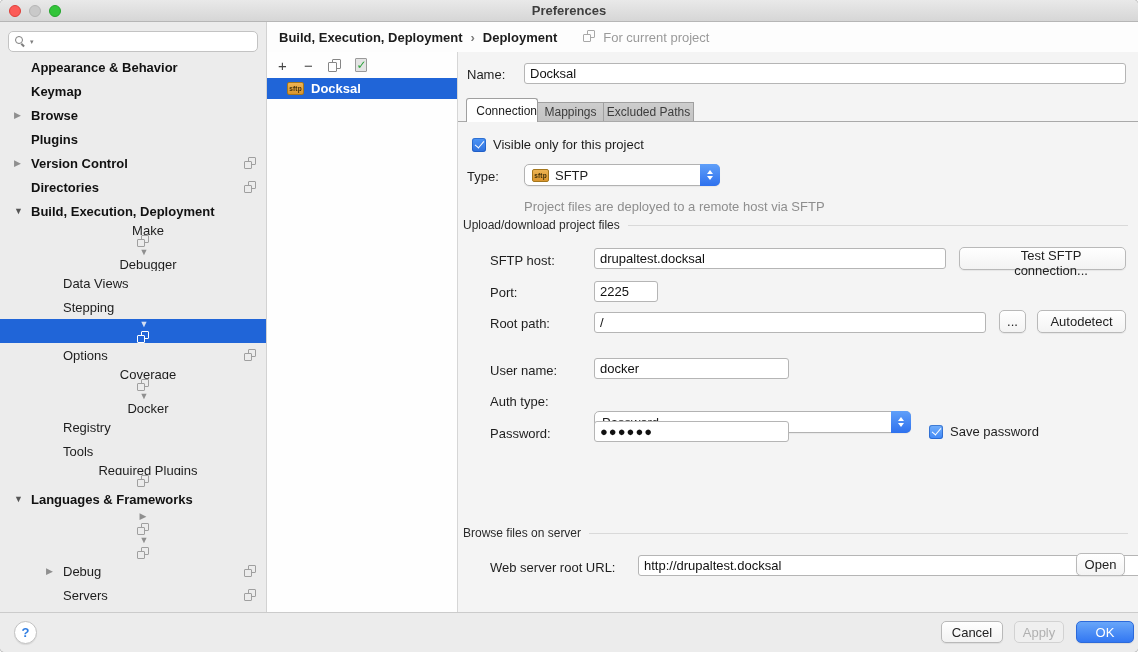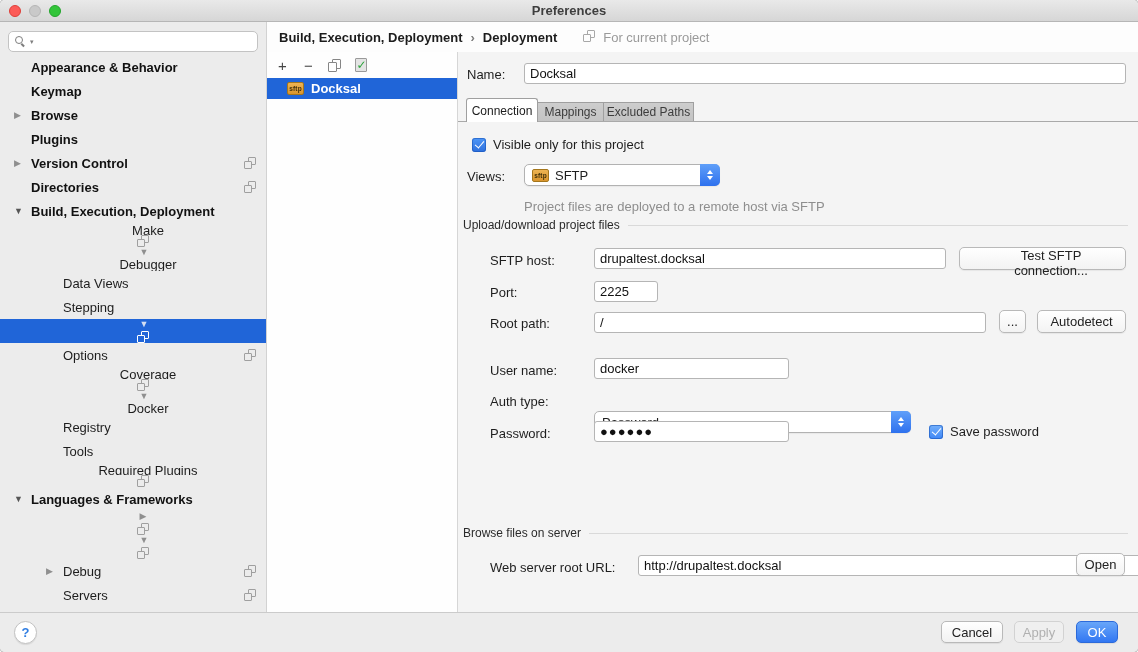--- a/index.html
+++ b/index.html
@@ -89,21 +89,21 @@
   .mbtn { height:23px; background:linear-gradient(#ffffff,#f3f3f3); border:1px solid #b9b9b9;
     border-radius:5px; font:13px "Liberation Sans","DejaVu Sans",sans-serif; color:#222;
     box-shadow:0 1px 1px rgba(0,0,0,.06); padding:0 10px; }
 
   
   .tabbar { position:absolute; left:0; top:46px; right:0; height:24px; }
   .tabbar::after { content:""; position:absolute; left:0; right:0; bottom:0; height:1px; background:#a9a9a9; }
   .tab { position:absolute; top:4px; height:20px; display:flex; align-items:center; justify-content:center;
     font-size:12px; color:#3c3c3c; background:linear-gradient(#cdcdcd,#c3c3c3);
     border:1px solid #9f9f9f; border-left:none; }
-  .tab.first { border-left:1px solid #9f9f9f; }
+  .tab.first { border-left:1px solid #9f9f9f;justify-content:flex-end; }
   .tab.active { top:0; height:24px; background:#fff; border:1px solid #9f9f9f; border-bottom:none;
     border-radius:3px 3px 0 0; z-index:2; color:#1c1c1c; }
 
   
   .cb { width:14px; height:14px; border-radius:3px; position:relative; flex:none;
     background:linear-gradient(#4f97f7,#2d6fdd); box-shadow:inset 0 0 0 1px rgba(20,80,180,.55); }
   .cb.lt { background:linear-gradient(#74b0fb,#3f87f6); }
   .cb::after { content:""; position:absolute; left:4.5px; top:1.5px; width:4px; height:8px;
     border-right:1.8px solid #fff; border-bottom:1.8px solid #fff; transform:rotate(40deg); }
   .cbrow { display:flex; align-items:center; gap:7px; }
@@ -345,21 +345,21 @@
         <div class="tab" style="left:146px; width:90px;">
             <span>Excluded Paths</span>
           </div>
       </div>
 
       <div class="cbrow abs" style="left:14px; top:85px;">
         <span class="cb"></span>
         <span>Visible only for this project</span>
       </div>
 
-      <span class="abs flabel" style="left:9px; top:117px;">Views:</span>
+      <span class="abs flabel" style="left:9px; top:117px;">Type:</span>
       <div class="combo abs" style="left:66px; top:112px; width:196px;">
         <span class="sftp-badge">sftp</span>
         <span>SFTP</span>
         <span class="stepper">
             <i class="up"></i>
             <i class="dn"></i>
           </span>
       </div>
 
       <span class="abs hint" style="left:66px; top:147px;">Project files are deployed to a remote host via SFTP</span>
@@ -410,16 +410,16 @@
       <input class="tf abs" style="left: 180px; top: 503px; width: 504px;" value="http://drupaltest.docksal">
       <button class="mbtn abs" style="left:618px; top:501px; width:49px; padding:0;">Open</button>
 
     </div>
   </div>
 
   <div class="footer">
     <div class="help-btn">?</div>
     <div class="fbtn" style="left:941px; width:62px;">Cancel</div>
     <div class="fbtn disabled" style="left:1014px; width:50px;">Apply</div>
-    <div class="fbtn primary" style="left:1076px; width:42px;">OK</div>
+    <div class="fbtn primary" style="left:1076px; width:58px;">OK</div>
   </div>
 
 </div>
 
 </body></html>

